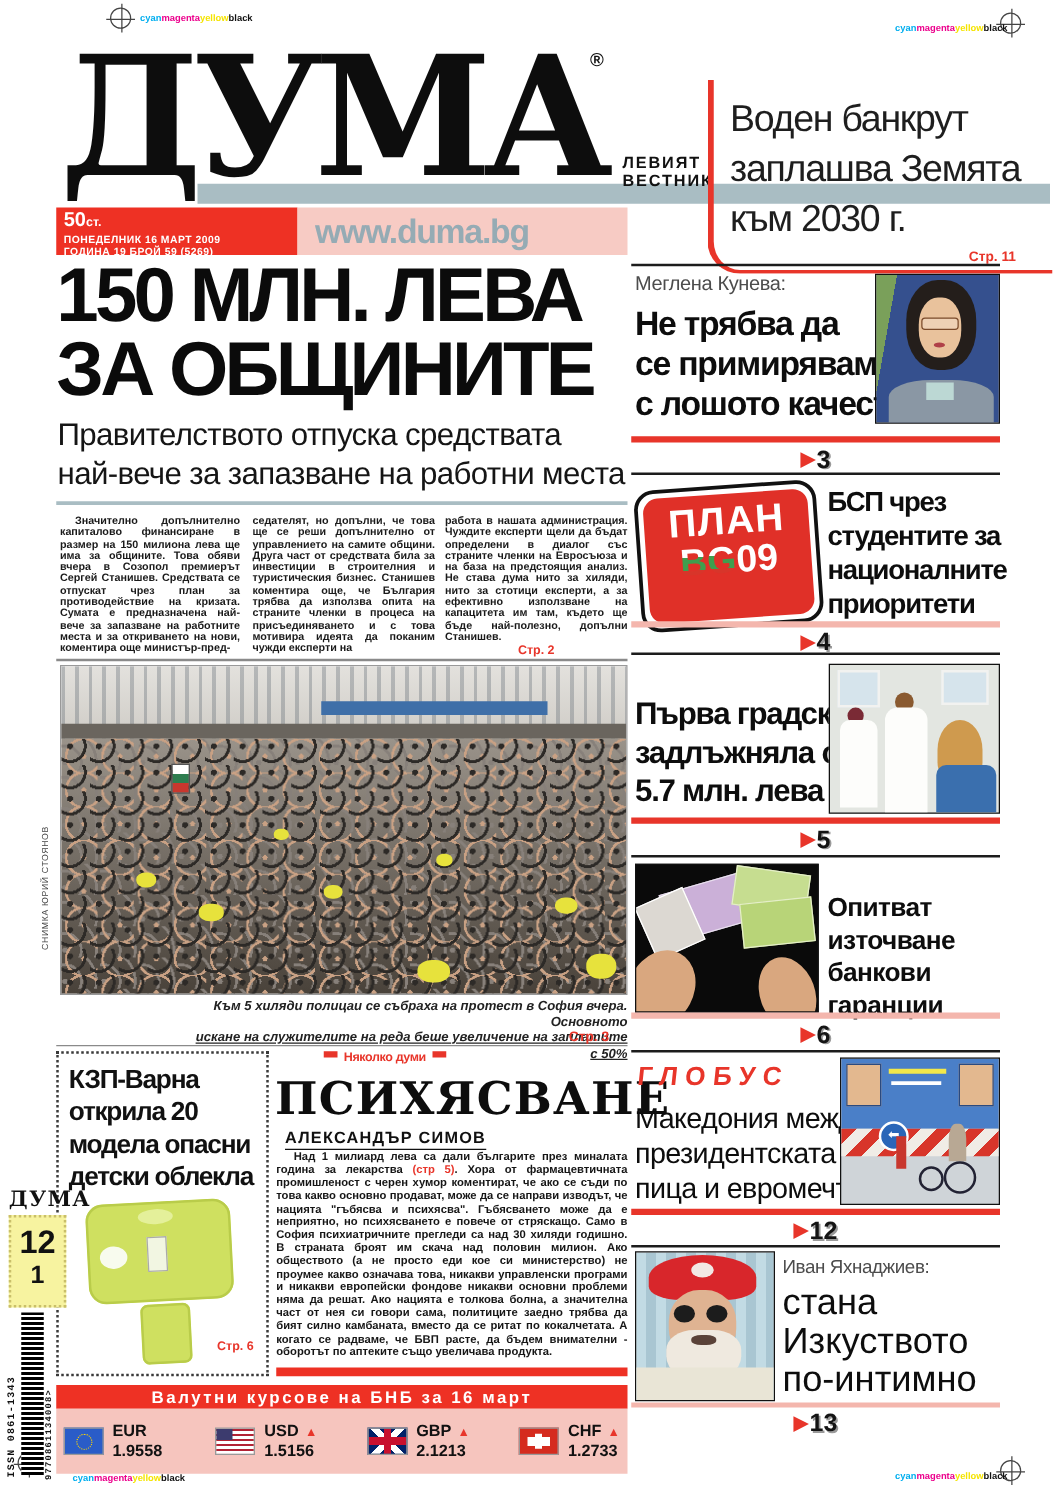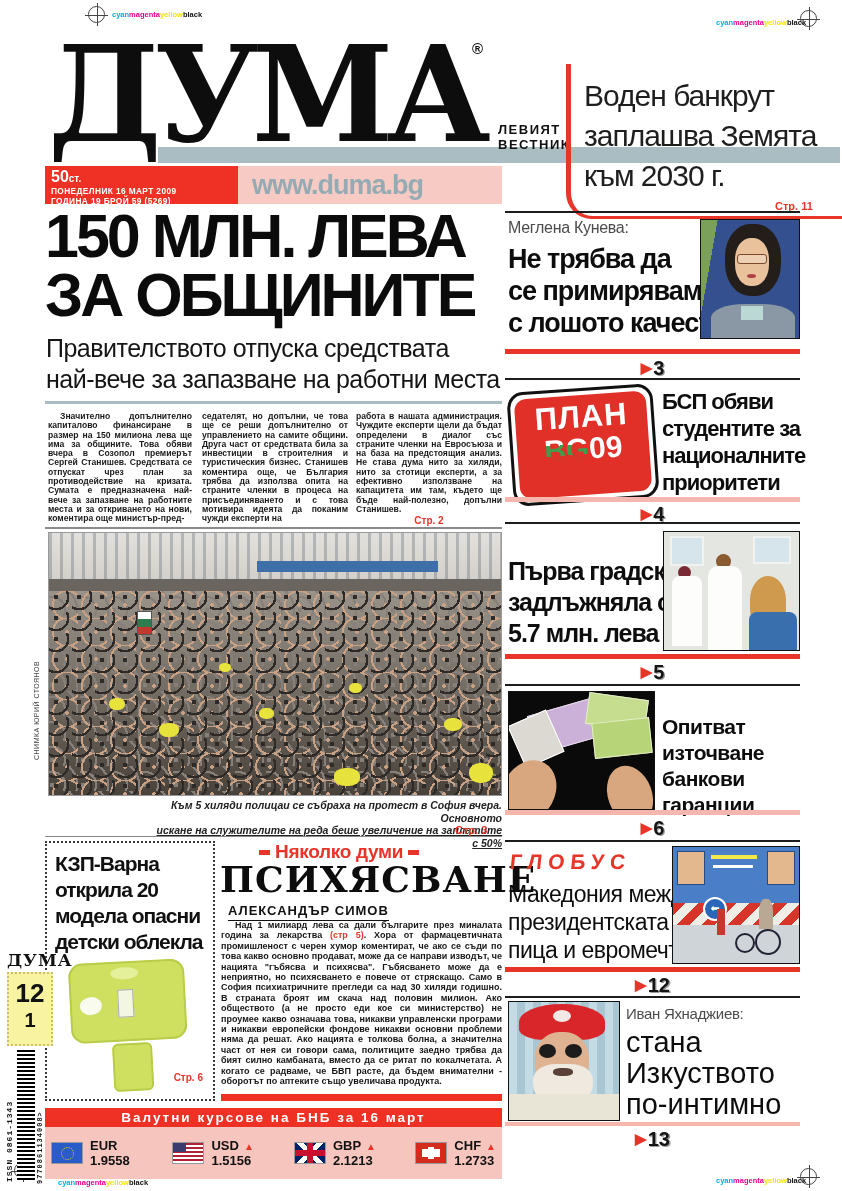--- a/index.html
+++ b/index.html
@@ -64,21 +64,21 @@
            -webkit-background-clip:text;background-clip:text;color:#fff;-webkit-text-fill-color:transparent;}
   .plan-09{color:#fff;}
 
   .globus{color:#e8352a;font-weight:bold;font-size:21px;letter-spacing:6px;transform:skewX(-6deg);transform-origin:left;}
 
   
   .kzpbox{border:2.5px dotted #3a3a3a;box-sizing:border-box;}
   .kzp-head{font-weight:bold;font-size:21px;line-height:26px;letter-spacing:-1px;}
 
   
-  .rubric{color:#e8352a;font-weight:bold;font-size:19px;letter-spacing:-.3px;}
+  .rubric{color:#e8352a;font-weight:bold;font-size:10px;letter-spacing:-.3px;}
   .rubric .dash{display:inline-block;width:11px;height:5px;background:#e8352a;vertical-align:3px;margin:0 5px;}
   .op-title{font-family:"DejaVu Serif",serif;font-weight:bold;font-size:36px;letter-spacing:1px;color:#0d0d0d;}
   .op-by{font-size:13px;font-weight:bold;letter-spacing:1px;border-bottom:1.6px solid #111;padding-bottom:2px;}
   .op-body{font-size:9px;line-height:10.4px;font-weight:bold;text-align:justify;color:#161616;}
   .op-body .ref{color:#e8352a;}
   .op-endbar{background:#ee3124;height:7px;}
 
   
   .curr-head{background:#ee3124;color:#fff;font-weight:bold;font-size:13.5px;letter-spacing:2px;text-align:center;line-height:19px;}
   .curr-row{background:#f6c5be;display:flex;align-items:center;padding:0 6px;box-sizing:border-box;}
@@ -307,21 +307,21 @@
   <div class="abs pagemark" style="left:505px;top:357px;width:295px;"><span class="tri">▶</span><span>3</span></div>
   <div class="abs darkrule" style="left:505px;top:378px;width:295px;"></div>
 
   <div class="abs plan-outer" style="left:510px;top:388px;width:132px;height:100px;">
     <div class="plan-inner">
       <div class="plan-l1">ПЛАН</div>
       <div class="plan-l2"><span class="plan-bg">BG</span><span class="plan-09">09</span></div>
     </div>
   </div>
   <div class="abs sb-head" style="left:662px;top:388px;font-size:22px;line-height:27px;">
-    <div>БСП обяви</div>
+    <div>БСП чрез</div>
     <div>студентите за</div>
     <div>националните</div>
     <div>приоритети</div>
   </div>
   <div class="abs pinkrule" style="left:505px;top:497px;width:295px;"></div>
   <div class="abs pagemark" style="left:505px;top:503px;width:295px;"><span class="tri">▶</span><span>4</span></div>
   <div class="abs darkrule" style="left:505px;top:522px;width:295px;"></div>
 
   <div class="abs sb-head" style="left:508px;top:556px;font-size:25px;line-height:31px;">
     <div>Първа градска</div>

